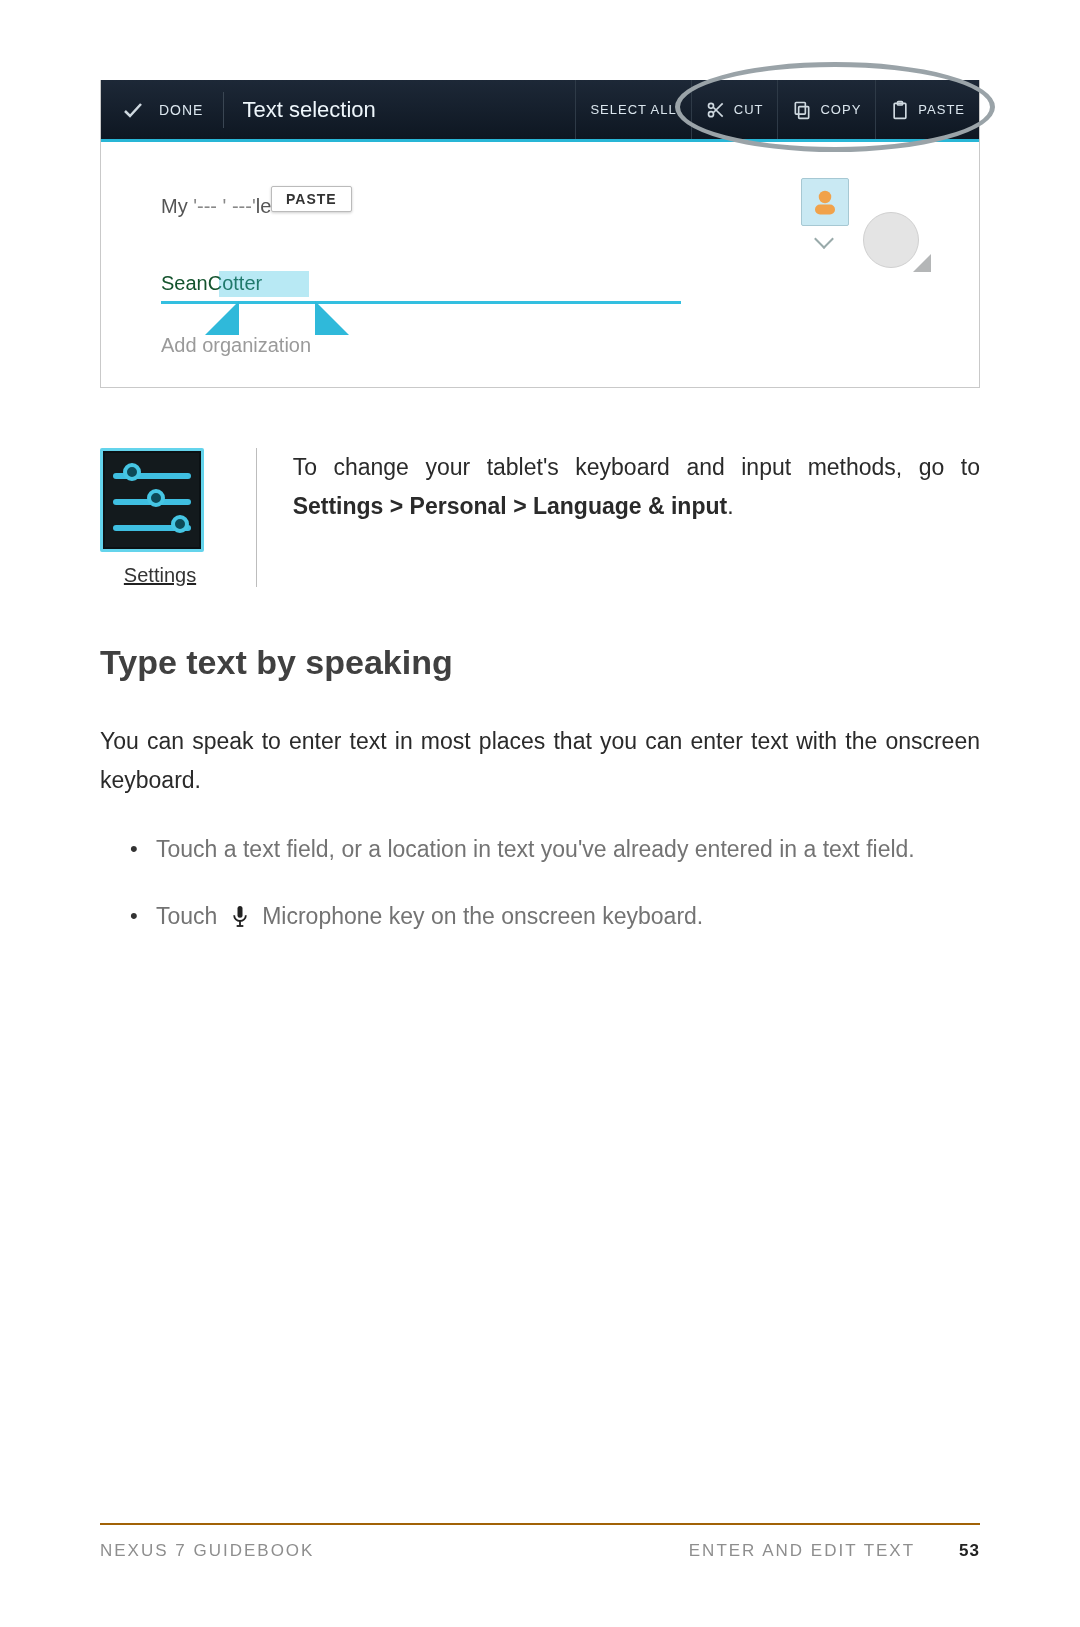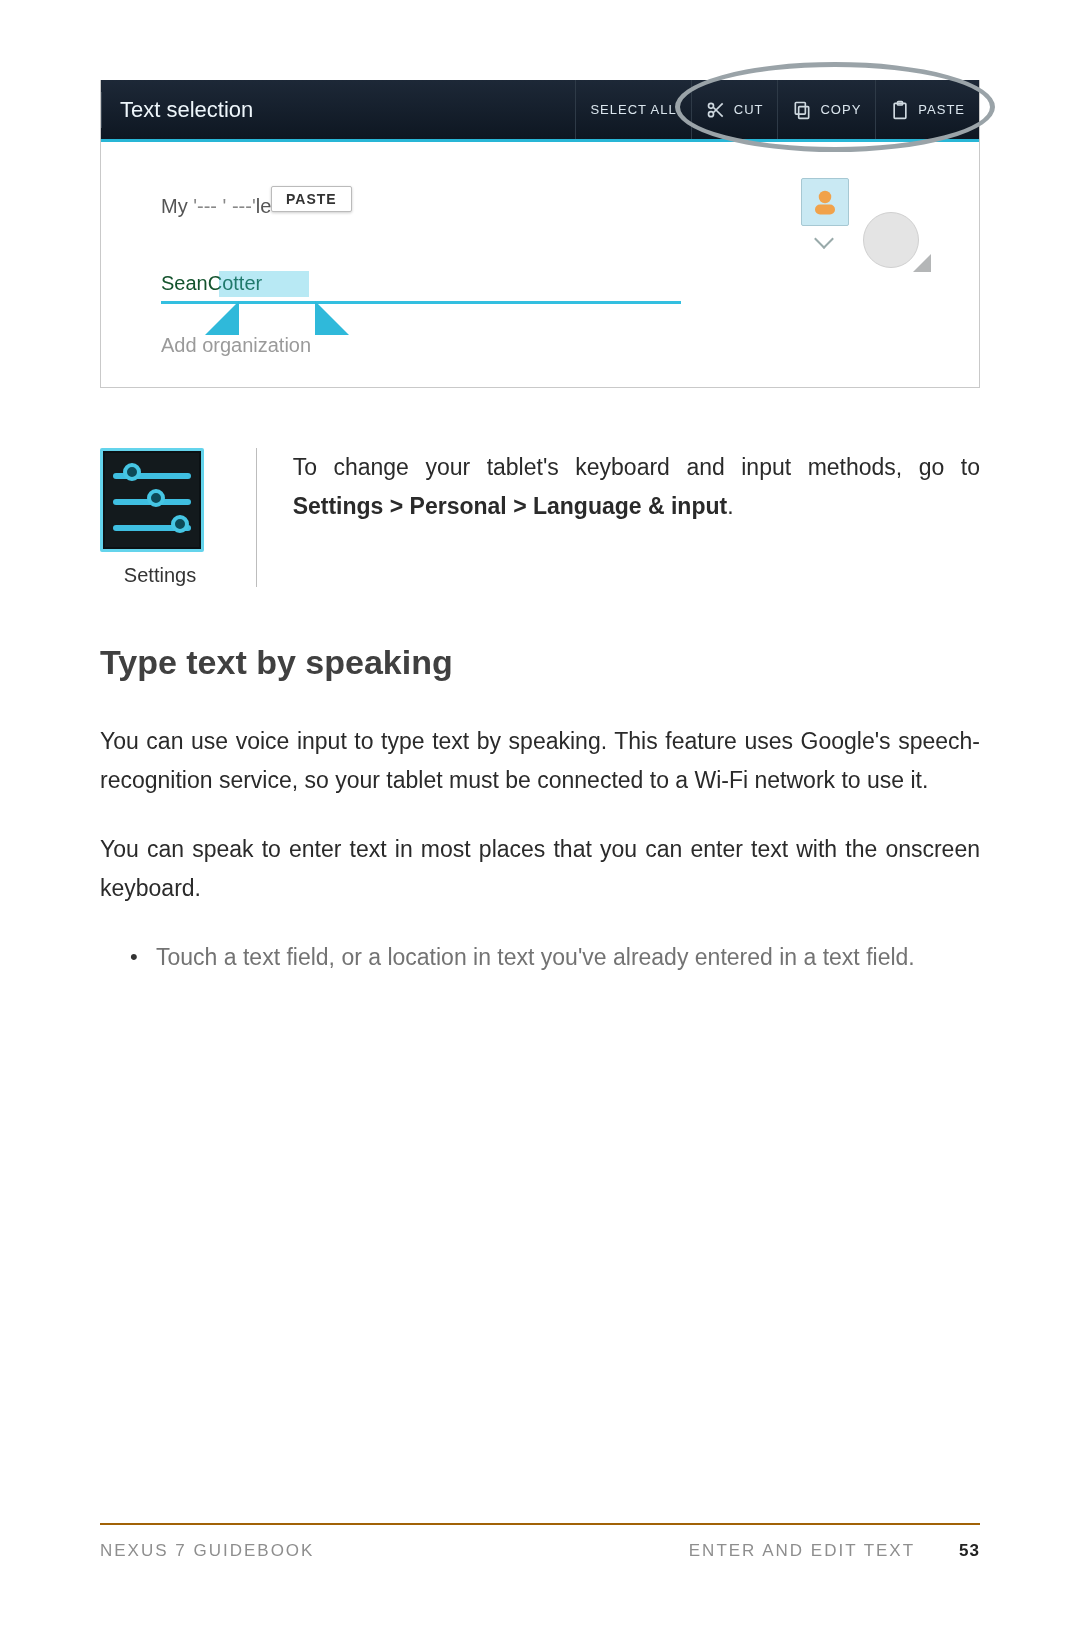--- a/index.html
+++ b/index.html
@@ -92,21 +92,21 @@
   .sel-handle.left  { left: 44px;  bottom: -34px; clip-path: polygon(100% 0, 100% 100%, 0 100%); }
   .sel-handle.right { left: 154px; bottom: -34px; clip-path: polygon(0 0, 100% 100%, 0 100%); }
   .sel-highlight {
     position: absolute; left: 58px; bottom: 4px; width: 90px; height: 26px;
     background: rgba(51,191,224,.35);
   }
   .add-org { margin-top: 30px; color: #9a9a9a; font-size: 20px; }
 
   
   .tip { display: flex; gap: 36px; margin-bottom: 56px; }
-  .tip-icon-wrap { width: 120px; flex-shrink: 0; text-align: center; }
+  .tip-icon-wrap { width: 120px; flex-shrink: 0; text-align: center; text-decoration: underline; }
   .settings-icon {
     width: 104px; height: 104px; border-radius: 2px;
     background: #131a1d; position: relative; overflow: hidden;
     border: 3px solid #64d4ec;
     box-shadow: inset 0 0 0 2px #0b1114;
   }
   .settings-icon .row { position: absolute; left: 10px; right: 10px; height: 6px; background: #3fbfe1; border-radius: 3px; }
   .settings-icon .knob { position: absolute; width: 18px; height: 18px; border-radius: 50%; background: #0c4a58; border: 4px solid #46c6e4; top: -10px; }
   .tip-icon-label { margin-top: 12px; font-size: 20px; color: #333; }
   .tip-divider { width: 1px; background: #bdbdbd; align-self: stretch; }
@@ -133,20 +133,26 @@
 
   body { position: relative; }
 </style>
 </head>
 <body>
 
 <div class="page">
 
   <div class="shot">
     <div class="action-bar">
+      <div class="ab-done">
+        <svg width="24" height="24" viewBox="0 0 24 24" fill="none" stroke="#cfd9e0" stroke-width="2.5">
+            <polyline points="4 13 9 18 20 6"></polyline>
+          </svg>
+        <span class="label">DONE</span>
+      </div>
       <div class="ab-title">Text selection</div>
       <div class="ab-spacer"></div>
       <div class="ab-btn">
         <span>SELECT ALL</span>
       </div>
       <div class="ab-btn">
         <svg width="20" height="20" viewBox="0 0 24 24" fill="none" stroke="#cfd9e0" stroke-width="2">
             <circle cx="6" cy="7" r="3"></circle>
             <circle cx="6" cy="17" r="3"></circle>
             <line x1="9" y1="9" x2="20" y2="20"></line>
@@ -216,25 +222,36 @@
       <div class="tip-icon-label">Settings</div>
     </div>
     <div class="tip-divider"></div>
     <p class="tip-text">
       <span>To change your tablet's keyboard and input methods, go to </span><b>Settings &gt; Personal &gt; Language &amp; input</b><span>.</span>
     </p>
   </div>
 
   <h2 class="section">Type text by speaking</h2>
 
-  <p class="body">You can use voice input to type text by speaking. This feature uses Google's speech-recognition service, so your tablet must be connected to a Wi-Fi network to use it.</p>
   <p class="body">You can speak to enter text in most places that you can enter text with the onscreen keyboard.</p>
 
   <ul class="steps">
     <li>Touch a text field, or a location in text you've already entered in a text field.</li>
+    <li>
+      <span>Touch </span>
+      <span class="mic-inline">
+        <svg width="20" height="24" viewBox="0 0 24 28">
+            <rect x="9" y="2" width="6" height="14" rx="3" fill="#222"></rect>
+            <path d="M5 13a7 7 0 0 0 14 0" fill="none" stroke="#222" stroke-width="2.2"></path>
+            <line x1="12" y1="20" x2="12" y2="26" stroke="#222" stroke-width="2.2"></line>
+            <line x1="8" y1="26" x2="16" y2="26" stroke="#222" stroke-width="2.2"></line>
+          </svg>
+      </span>
+      <span> Microphone key on the onscreen keyboard.</span>
+    </li>
   </ul>
 
 </div>
 
 <div class="footer">
   <span>NEXUS 7 GUIDEBOOK</span>
   <span class="right">
     <span>ENTER AND EDIT TEXT</span>
     <span class="pagenum">53</span>
   </span>

